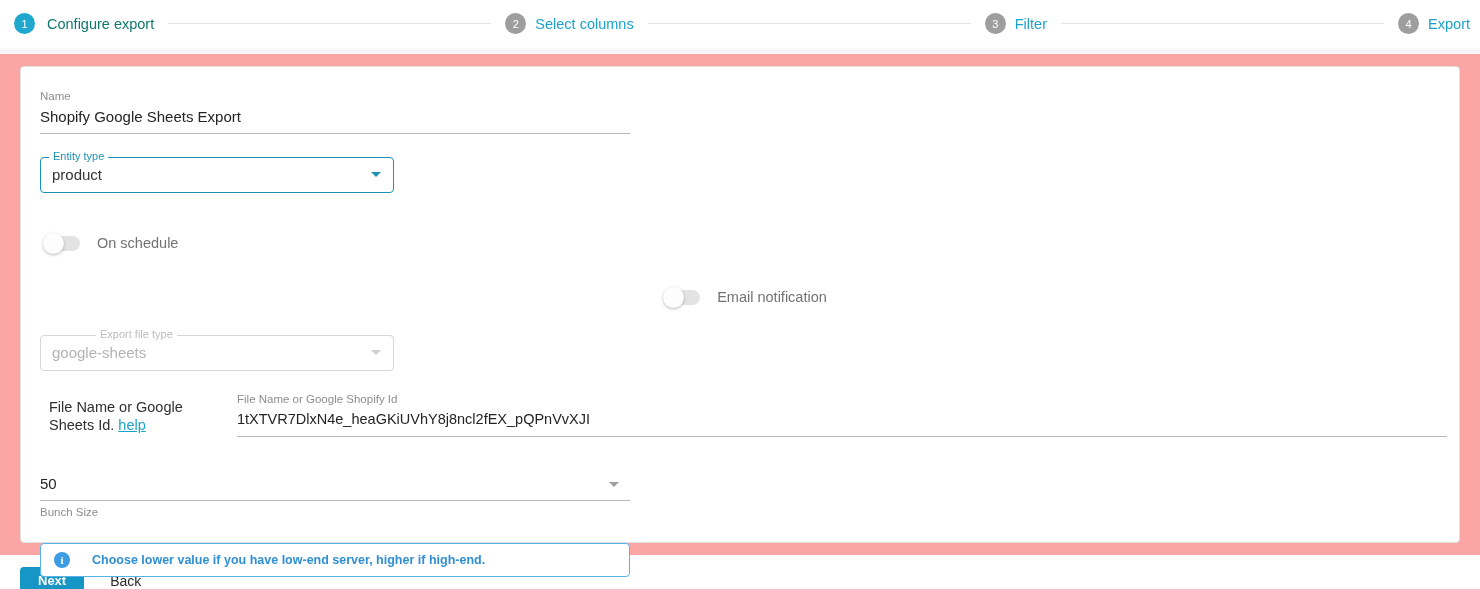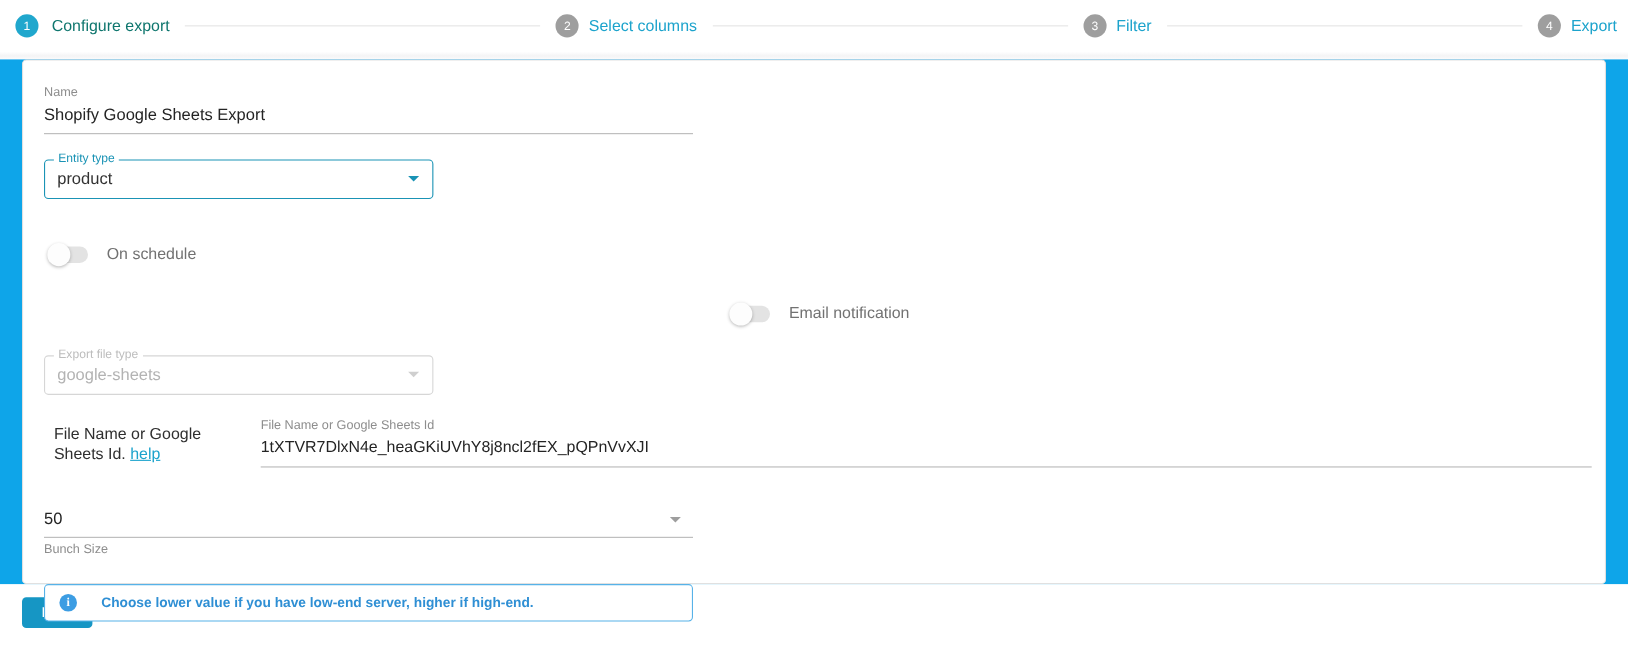--- a/index.html
+++ b/index.html
@@ -53,22 +53,22 @@
     min-width: 20px;
   }
 
   .header-shade {
     height: 7px;
     background: linear-gradient(to bottom, #ffffff 0%, #f4f4f5 55%, #fbfbfc 100%);
   }
 
   
   .page {
-    padding: 0 20px;
-    background: #0ea5e9;
+    padding: 12px 20px;
+    background: #fca5a5;
   }
   .card {
     border: 1px solid #e0e0e0;
     border-radius: 4px;
     background: #ffffff;
     height: 477px;
     position: relative;
     padding: 0;
   }
   .card-inner {
@@ -125,21 +125,21 @@
     position: absolute;
     top: -7px; left: 9px;
     background: #ffffff;
     padding: 0 4px;
     font-size: 11px;
     line-height: 12px;
     color: #7b7b7b;
     white-space: nowrap;
   }
   .outlined.focused .ol-legend { color: #1a93b5; }
-  .outlined.disabled .ol-legend { color: #bdbdbd; }
+  .outlined.disabled .ol-legend { color: #bdbdbd; margin-left: 47px; }
   .outlined .ol-value {
     position: absolute;
     left: 12px; top: 0;
     line-height: 36px;
     font-size: 15px;
     color: #333333;
   }
   .outlined.disabled .ol-value { color: #b3b3b3; }
   .ol-arrow {
     position: absolute;
@@ -328,21 +328,21 @@
 
       <div class="sheets-row" style="margin:21px 0 0 7px;">
 
 
         <div class="sheets-caption">
           <span>File Name or Google Sheets Id.</span>
           <a class="help-link" href="#">help</a>
         </div>
 
         <div class="sheets-input field-underline" style="width:auto;">
-          <span class="fl-label">File Name or Google Sheets Id</span>
+          <span class="fl-label">File Name or Google Shopify Id</span>
           <span class="fl-value">1tXTVR7DlxN4e_heaGKiUVhY8j8ncl2fEX_pQPnVvXJI</span>
         </div>
 
       </div>
 
       <div class="field-underline" style="margin:33px 0 0 7px; position:relative;">
         <span class="fl-value">50</span>
         <span class="ol-arrow" style="right:11px; top:12px;"></span>
         <span class="hint-below">Bunch Size</span>
       </div>

